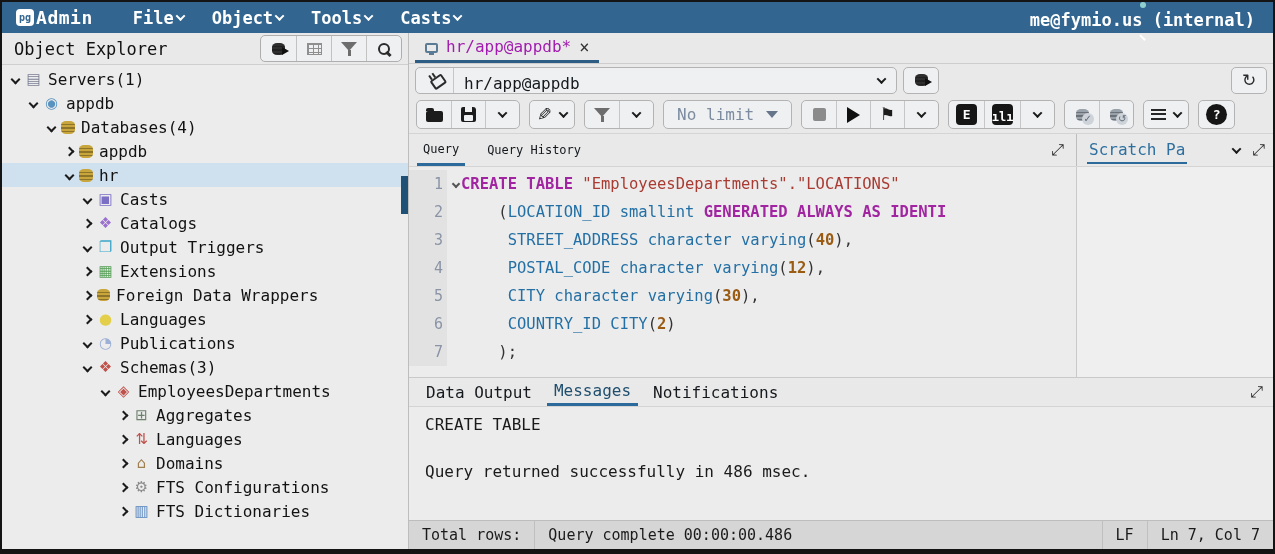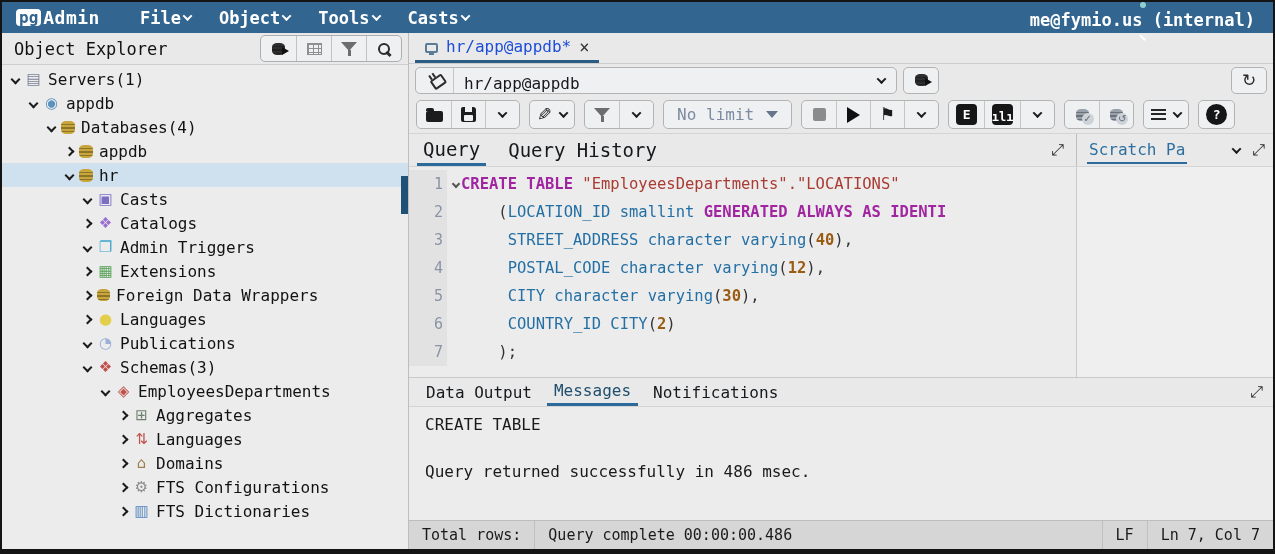--- a/index.html
+++ b/index.html
@@ -7,21 +7,21 @@
   body { font-family:"DejaVu Sans Mono", monospace; }
   .win{
     position:relative; width:1275px; height:554px; background:#ececec;
     border:2px solid #141414; border-bottom:5px solid #141414;
     display:flex; flex-direction:column; overflow:hidden;
   }
   
   .menubar{ height:31px; background:#326690; display:flex; align-items:center; color:#fff;
     font-size:17px; font-weight:bold; flex:0 0 auto; padding:0 14px; }
   .logo{ display:flex; align-items:center; margin-right:26px; cursor:default;}
-  .logo .pgbox{ background:#fff; color:#326690; font-size:16px; font-weight:bold;
+  .logo .pgbox{ background:#fff; color:#326690; font-size:10px; font-weight:bold;
     border-radius:4px; padding:0px 3px; margin-right:2px; line-height:17px;}
   .logo .admin{ font-size:18px; letter-spacing:.5px;}
   .menuitem{ display:flex; align-items:center; gap:3px; padding:0 14px; height:100%; cursor:pointer;}
   .chev{ width:7px; height:7px; border-right:2px solid #fff; border-bottom:2px solid #fff;
     transform:rotate(45deg) translate(-1px,-1px); display:inline-block; }
   .chev.black{ border-color:#1c1c1c; }
   .spacer{ flex:1; }
   .useritem{ display:flex; align-items:center; gap:8px; padding:0 4px; height:100%; cursor:pointer;flex-direction:column;}
   .i-user{ position:relative; width:15px; height:14px; display:inline-block;}
   .i-user::before{ content:""; position:absolute; left:5px; top:0; width:6px; height:6px; border-radius:50%; background:#8fd0cf;}
@@ -49,21 +49,21 @@
   .i-db{ width:14px; height:13px; border-radius:5px/4px; flex:0 0 auto;
      background:repeating-linear-gradient(to bottom, rgba(0,0,0,0) 0 2.6px, rgba(0,0,0,.30) 2.6px 3.8px), #c9a63b;}
   .i-db.small{ width:13px; height:12px;}
   .i-db.dark{ background-color:#2e2e2e; }
   .i-db.gray{ background-color:#99a2ab; }
   .treescroll{ position:absolute; right:0; top:111px; width:7px; height:38px; background:#1f5176; }
   
   .tabrow{ height:31px; flex:0 0 auto; background:#e9e9e9; border-bottom:1px solid #cdcdcd;
     display:flex; align-items:stretch; padding-left:6px;}
   .qtab{ display:flex; align-items:center; gap:8px; padding:0 10px; border-bottom:3px solid #2d5d85; cursor:pointer;}
-  .qtab .ttl{ font-size:16px; color:#1d4ed8; }
+  .qtab .ttl{ font-size:16px; color:#a21caf; }
   .qtab .x{ font-size:17px; color:#333; cursor:pointer; line-height:16px;}
   .i-mon{ width:13px; height:10px; border:2px solid #5b7b95; border-radius:2px; position:relative; margin-top:2px;}
   .i-mon::after{ content:""; position:absolute; left:2px; bottom:-4px; width:5px; height:2px; background:#5b7b95;}
   .i-kebab{ font-family:"DejaVu Sans",sans-serif; font-size:17px; font-weight:bold; color:#2b2b2b; padding:0 10px;
      display:flex; align-items:center; cursor:pointer;}
   
   .connrow{ height:32px; flex:0 0 auto; background:#e9e9e9; display:flex; align-items:center; gap:6px; padding:0 6px;}
   .conngroup{ display:flex; align-items:stretch; height:27px; border:1px solid #b3b3b3; border-radius:5px;
     background:#eef0f2; width:482px;}
   .connplug{ width:38px; display:flex; align-items:center; justify-content:center; border-right:1px solid #c6c6c6; cursor:pointer;}
@@ -110,21 +110,21 @@
     text-align:center; color:#5f6b76; background:#cdd3d9; border-radius:50%; font-family:"DejaVu Sans",sans-serif;}
   .i-dbcheck::after{ content:"✓"; }
   .i-dbroll::after{ content:"↺"; }
   .i-list{ width:15px; height:11px;
     background:linear-gradient(#262626 0 2px, transparent 2px 4.5px, #262626 4.5px 6.5px, transparent 6.5px 9px, #262626 9px 11px);}
   .i-help{ width:21px; height:21px; background:#161616; border-radius:50%; color:#fff; font-size:13px; font-weight:bold;
     display:flex; align-items:center; justify-content:center;}
   
   .qtabsrow{ height:33px; flex:0 0 auto; display:flex; align-items:stretch; background:#e9e9e9; border-bottom:1px solid #d4d4d4;}
   .qtleft{ width:667px; flex:0 0 auto; display:flex; align-items:stretch; padding-left:8px;}
-  .editortab{ display:flex; align-items:center; padding:0 6px; margin-right:16px; font-size:19px; color:#15191d; cursor:pointer;}
+  .editortab{ display:flex; align-items:center; padding:0 6px; margin-right:16px; font-size:12px; color:#15191d; cursor:pointer;}
   .editortab.active{ border-bottom:3px solid #2d6a9c; }
   .i-expand{ font-family:"DejaVu Sans",sans-serif; font-size:16px; color:#2b2b2b; line-height:16px; cursor:pointer;}
   .qtright{ flex:1; display:flex; align-items:center; gap:10px; border-left:1px solid #bdbdbd; padding:0 8px 0 10px;}
   .scratchlabel{ font-size:16px; color:#2d6f9f; border-bottom:2px solid #2d6a9c; padding:3px 2px; white-space:nowrap;
     overflow:hidden; cursor:pointer;}
   .endicons{ display:flex; align-items:center; gap:12px; margin-left:auto;}
   
   .editorwrap{ height:210px; flex:0 0 auto; display:flex; min-height:0;}
   .editor{ width:667px; flex:0 0 auto; background:#ececec; display:flex; flex-direction:column; overflow:hidden; padding-top:3px;}
   .cl{ display:flex; height:28px; align-items:center; font-size:15.5px;}
@@ -247,21 +247,21 @@
           <span>Casts</span>
         </div>
         <div class="trow" style="padding-left:82px">
           <span class="tchev right"></span>
           <span class="ticon" style="color:#9a6fd0">❖</span>
           <span>Catalogs</span>
         </div>
         <div class="trow" style="padding-left:82px">
           <span class="tchev down"></span>
           <span class="ticon" style="color:#3fa7c9">❐</span>
-          <span>Admin Triggers</span>
+          <span>Output Triggers</span>
         </div>
         <div class="trow" style="padding-left:82px">
           <span class="tchev right"></span>
           <span class="ticon" style="color:#55a055">▦</span>
           <span>Extensions</span>
         </div>
         <div class="trow" style="padding-left:82px">
           <span class="tchev right"></span>
           <span class="i-db small"></span>
           <span>Foreign Data Wrappers</span>

